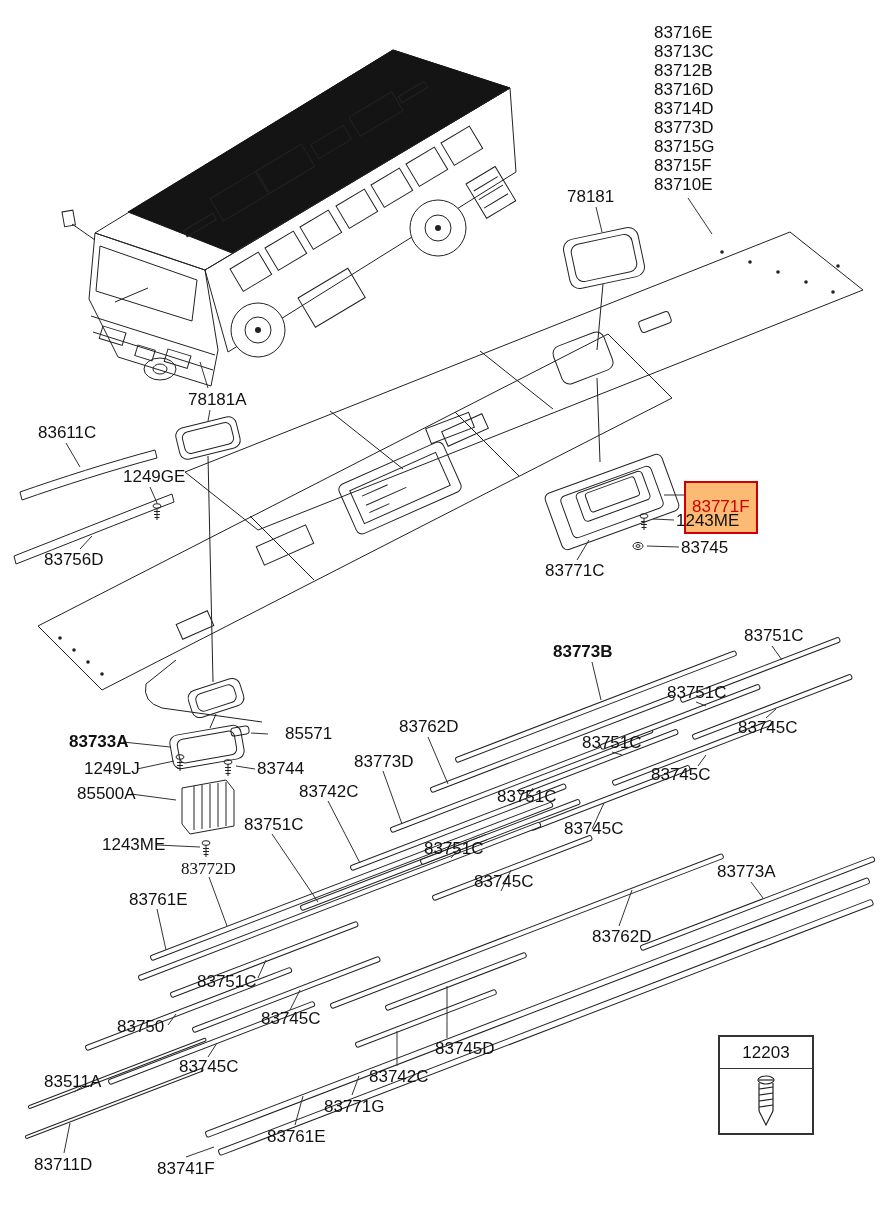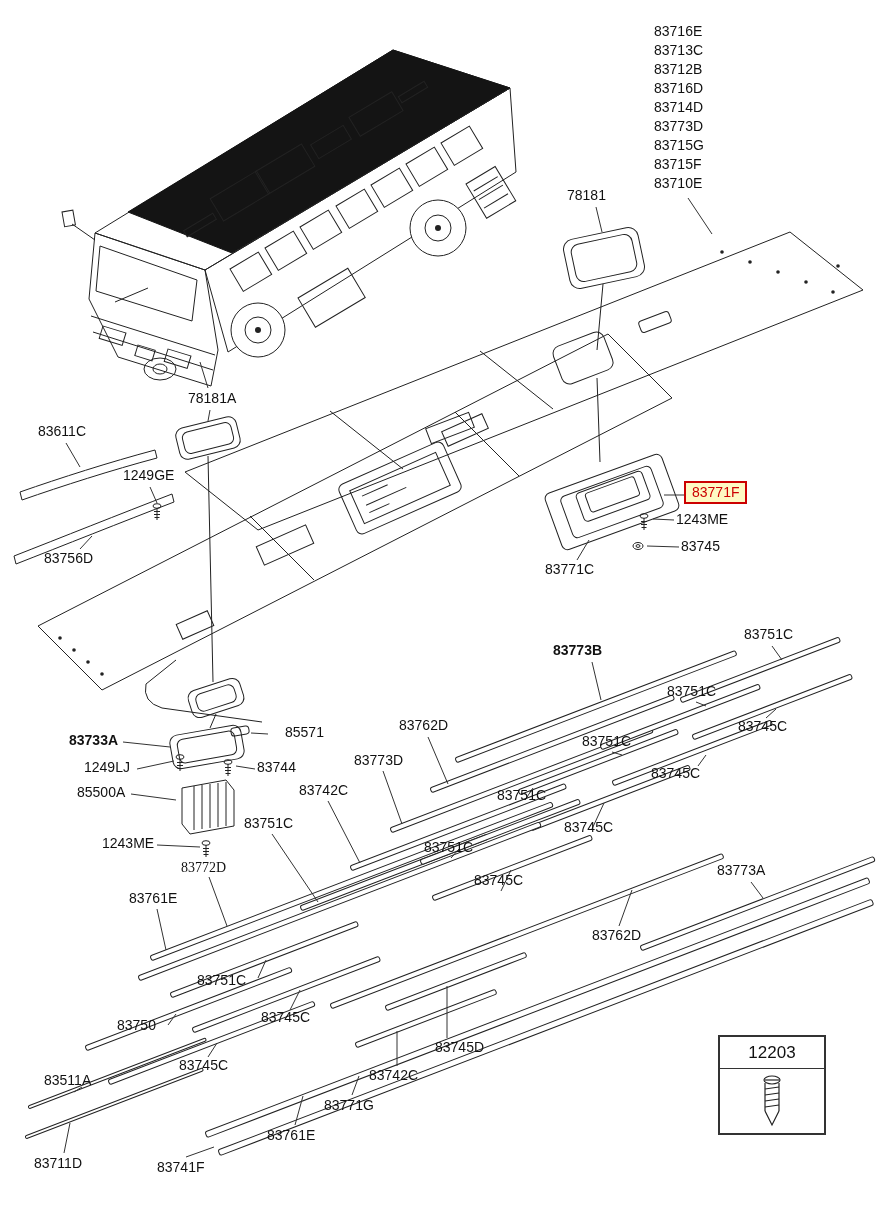--- a/index.html
+++ b/index.html
@@ -5,24 +5,24 @@
   html,body{margin:0;padding:0;background:#fff;}
   .stage{position:relative;width:886px;height:1211px;background:#fff;overflow:hidden;
          font-family:"Liberation Sans", sans-serif;}
   .stage svg.art{position:absolute;left:0;top:0;}
   svg.art *{stroke:#222;fill:none;stroke-width:1;}
   svg.art .blk{fill:#141414;stroke:#141414;}
   svg.art .wht{fill:#fff;stroke:#222;}
   svg.art .dot{fill:#222;stroke:none;}
   svg.art .strip{fill:#fff;stroke:#222;}
   svg.art .ld{stroke:#333;}
-  .lbl{position:absolute;font-size:14px;line-height:1.1;color:#111;white-space:nowrap;z-index:3;}
-  .lbl.boxed{color:#cc0000;border:2px solid #cc0000;background:#fef9c3;padding:2px 6px;
+  .lbl{position:absolute;font-size:17px;line-height:1.1;color:#111;white-space:nowrap;z-index:3;}
+  .lbl.boxed{color:#cc0000;border:2px solid #cc0000;background:#fdba74;padding:15px 6px;
              margin-left:-8px;margin-top:-5px;}
-  .legend{position:absolute;left:718px;top:1035px;width:108px;height:100px;
+  .legend{position:absolute;left:718px;top:1035px;width:96px;height:100px;
           border:2px solid #333;background:#fff;z-index:2;box-sizing:border-box;}
   .legend .num{font-size:17px;color:#111;text-align:center;padding:6px 0 5px 0;
                border-bottom:1.5px solid #333;}
   .legend .ico{display:block;margin:4px auto 0 auto;}
   .legend svg *{stroke:#222;fill:none;stroke-width:1.2;}
 </style>
 </head>
 <body>
 
 <div class="stage">

